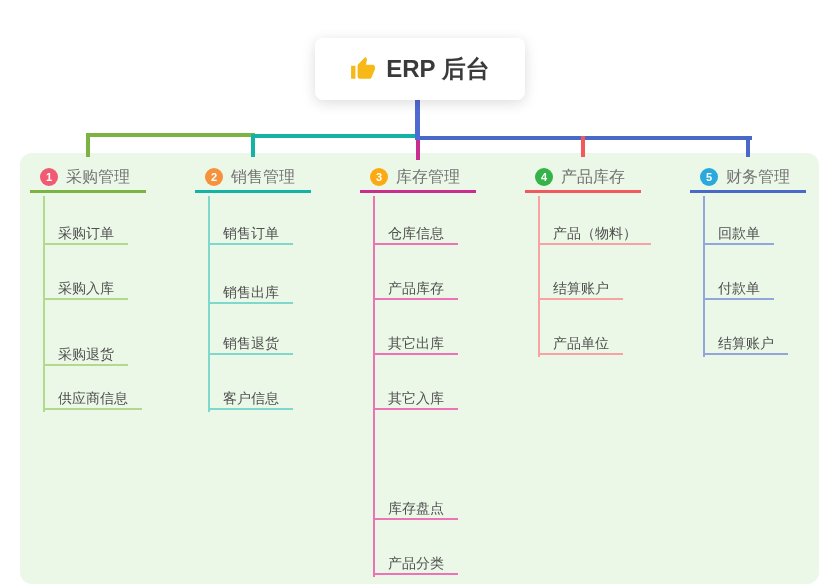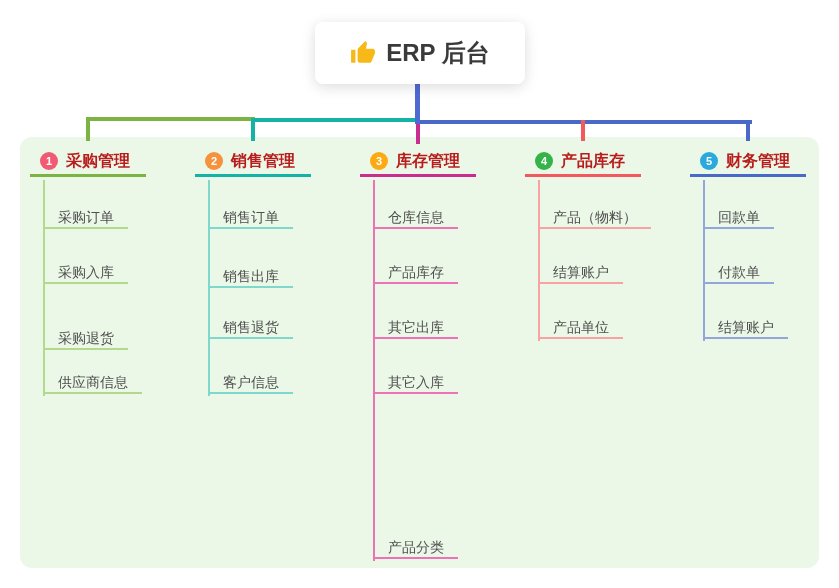--- a/index.html
+++ b/index.html
@@ -3,21 +3,21 @@
 <meta charset="utf-8">
 <style>
   * { margin: 0; padding: 0; box-sizing: border-box; }
   html, body {
     width: 839px; height: 588px;
     background: #ffffff;
     font-family: "Liberation Sans", "DejaVu Sans", sans-serif;
     overflow: hidden;
     position: relative;
   }
-  #stage { position: absolute; inset: 0; width: 839px; height: 516px; }
+  #stage { position: absolute; inset: 0; width: 839px; height: 516px; margin-top: 16px; }
 
   
   .panel {
     position: absolute;
     left: 20px; top: 137px;
     width: 799px; height: 431px;
     border-radius: 12px;
   }
 
   
@@ -63,22 +63,22 @@
     font-size: 11px;
     font-weight: bold;
     display: inline-flex;
     align-items: center;
     justify-content: center;
     margin-right: 8px;
     flex: 0 0 auto;
   }
   .branch-label {
     font-size: 16px;
-    font-weight: 700;
-    color: #b91c1c;
+    font-weight: 400;
+    color: #737373;
     white-space: nowrap;
   }
   .vline { position: absolute; left: 13px; width: 2px; }
   .child {
     position: absolute;
     left: 13px;
     height: 24px;
     line-height: 24px;
     padding: 0 14px 0 15px;
     font-size: 14px;
@@ -140,20 +140,21 @@
       <div class="branch" style="left: 360px;">
         <div class="branch-header" style="border-bottom-color: rgb(201, 46, 142);">
           <span class="badge" style="background: rgb(251, 170, 18);">3</span>
           <span class="branch-label">库存管理</span>
         </div>
         <div class="vline" style="top: 32px; height: 381px; background: rgb(238, 114, 182);"></div>
         <div class="child" style="top: 57px; border-bottom-color: rgb(238, 114, 182);">仓库信息</div>
         <div class="child" style="top: 112px; border-bottom-color: rgb(238, 114, 182);">产品库存</div>
         <div class="child" style="top: 167px; border-bottom-color: rgb(238, 114, 182);">其它出库</div>
         <div class="child" style="top: 222px; border-bottom-color: rgb(238, 114, 182);">其它入库</div>
+        <div class="child" style="top: 332px; border-bottom-color: rgb(238, 114, 182);">库存盘点</div>
         <div class="child" style="top: 387px; border-bottom-color: rgb(238, 114, 182);">产品分类</div>
       </div>
       <div class="branch" style="left: 525px;">
         <div class="branch-header" style="border-bottom-color: rgb(242, 88, 94);">
           <span class="badge" style="background: rgb(51, 179, 72);">4</span>
           <span class="branch-label">产品库存</span>
         </div>
         <div class="vline" style="top: 32px; height: 161px; background: rgb(248, 162, 164);"></div>
         <div class="child" style="top: 57px; border-bottom-color: rgb(248, 162, 164);">产品（物料）</div>
         <div class="child" style="top: 112px; border-bottom-color: rgb(248, 162, 164);">结算账户</div>

